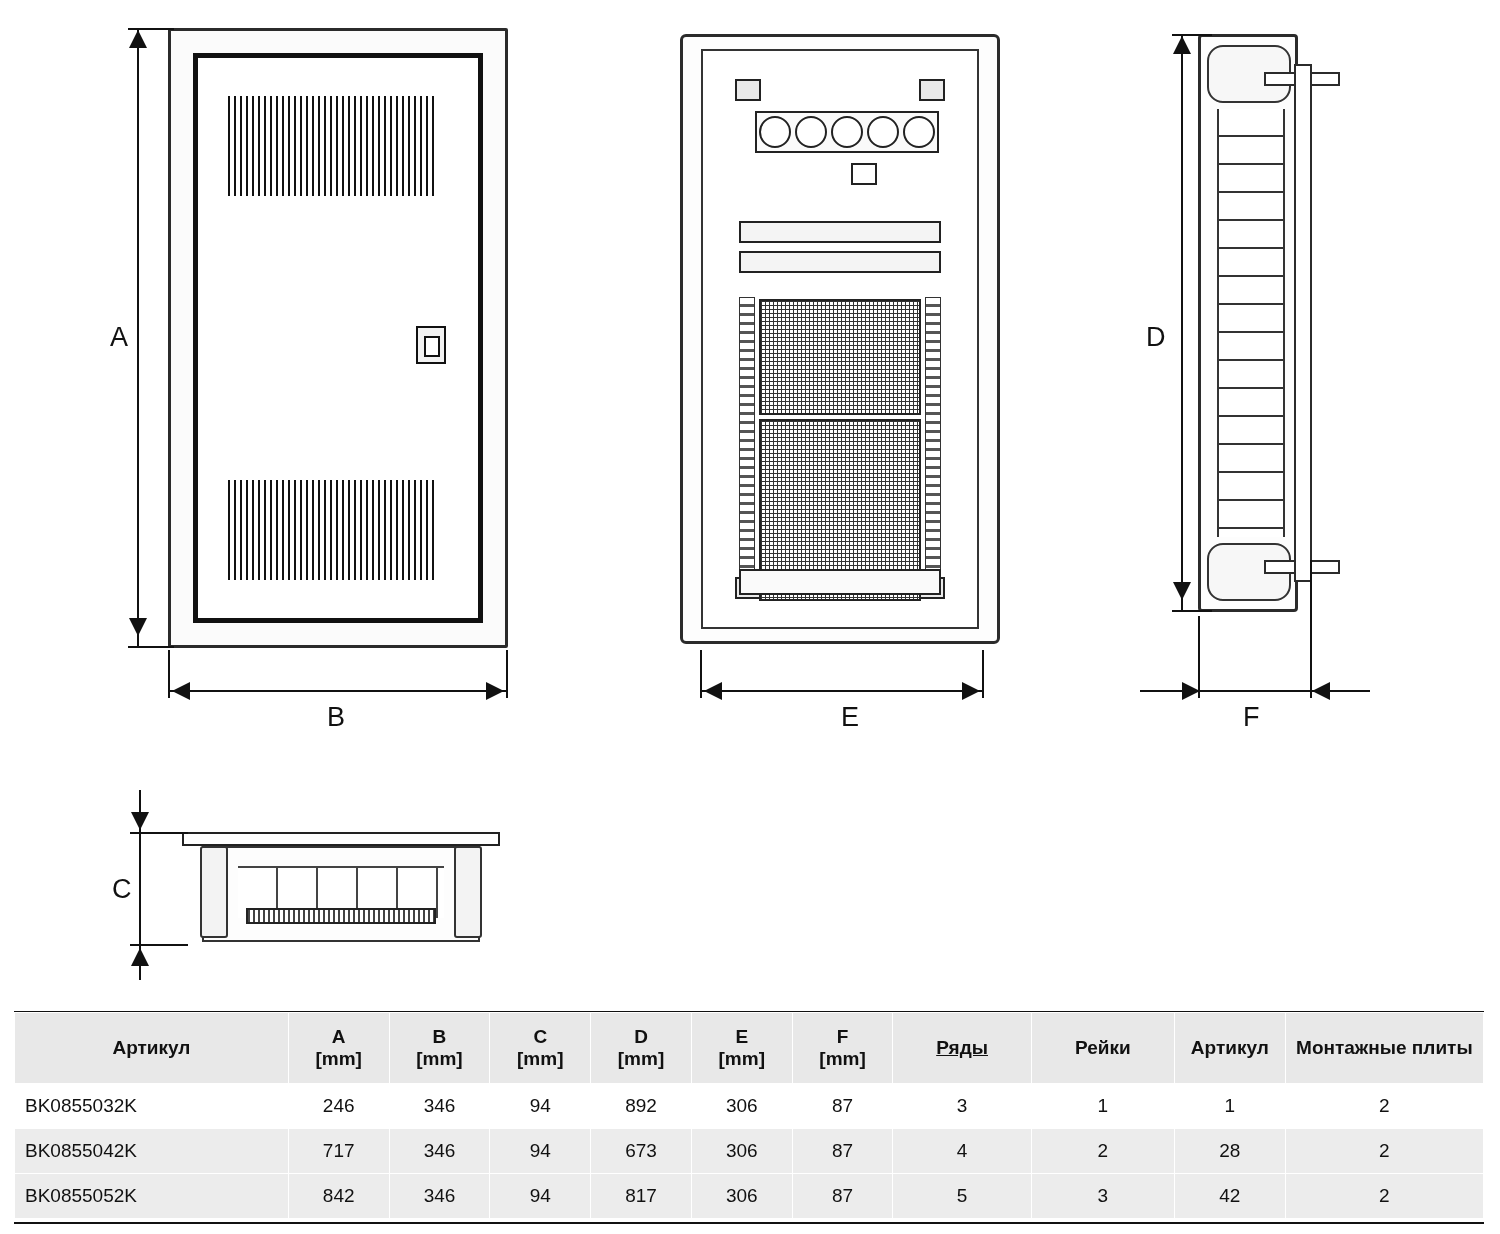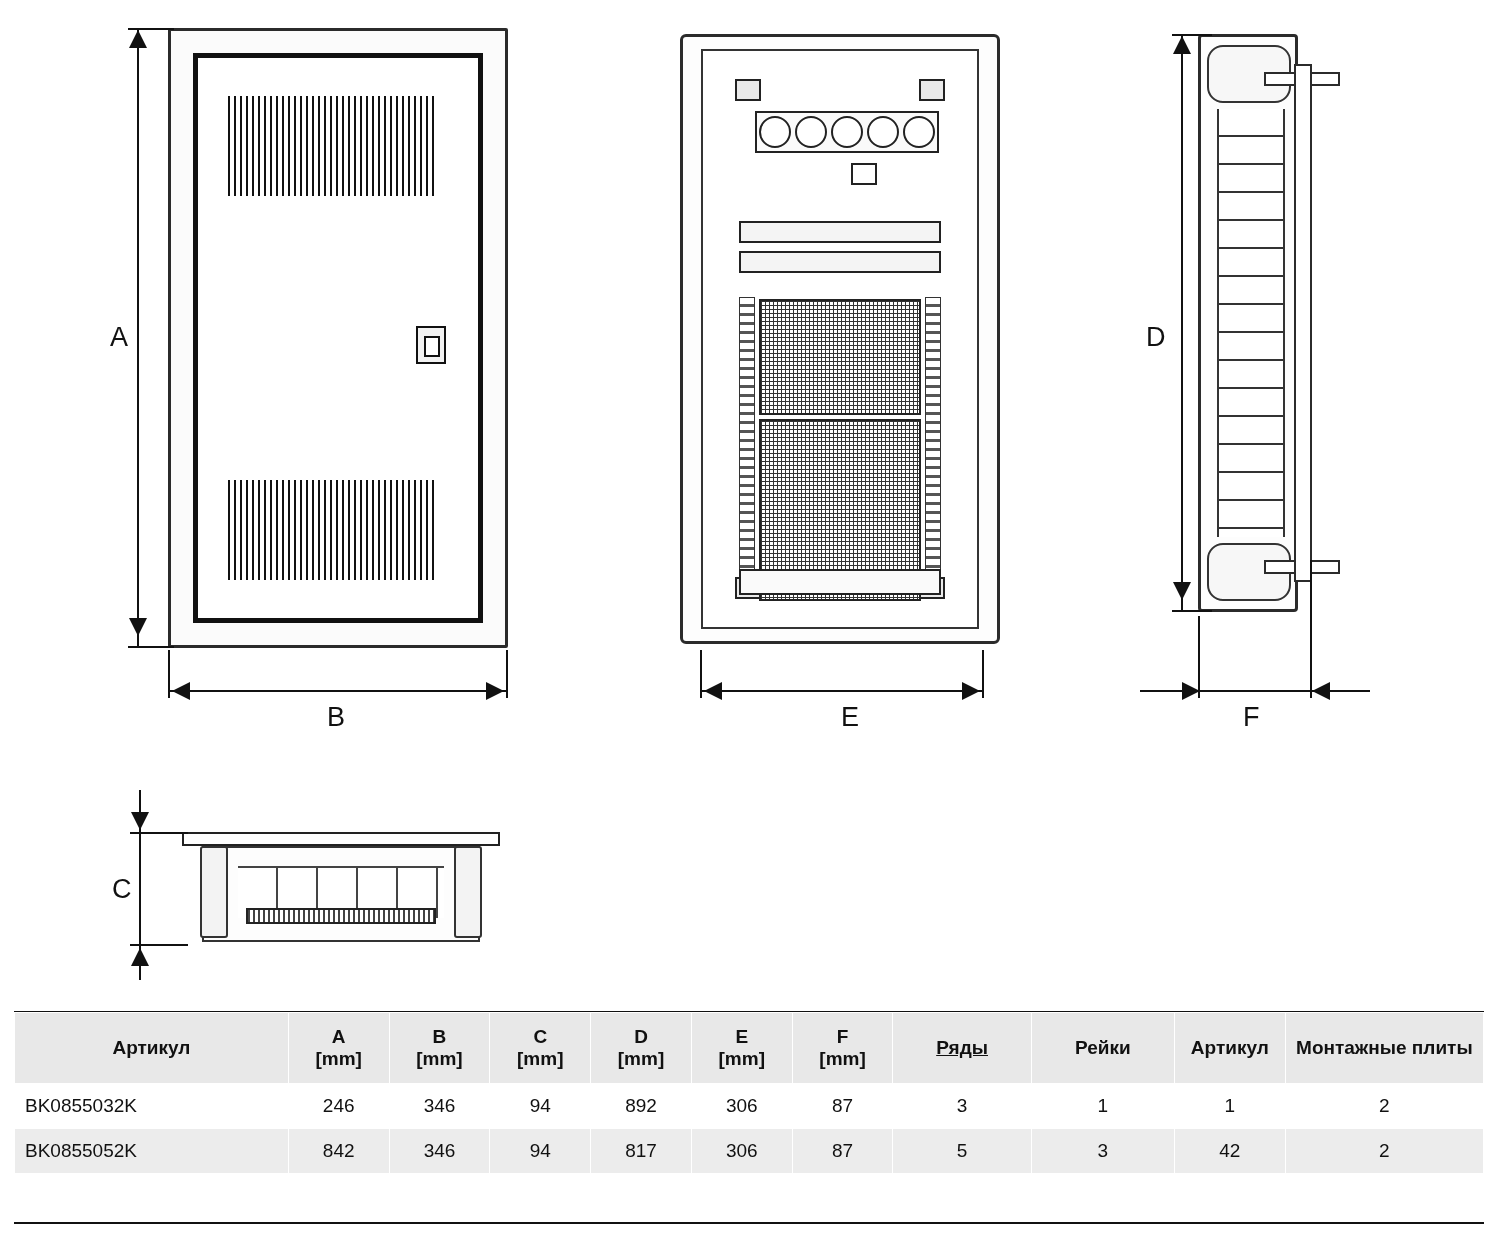--- a/index.html
+++ b/index.html
@@ -463,20 +463,33 @@
           <td class="art">BK0855032K</td>
           <td>246</td>
           <td>346</td>
           <td>94</td>
           <td>892</td>
           <td>306</td>
           <td>87</td>
           <td>3</td>
           <td>1</td>
           <td>1</td>
+          <td>2</td>
+        </tr>
+        <tr class="even">
+          <td class="art">BK0855042K</td>
+          <td>717</td>
+          <td>346</td>
+          <td>94</td>
+          <td>673</td>
+          <td>306</td>
+          <td>87</td>
+          <td>4</td>
+          <td>2</td>
+          <td>28</td>
           <td>2</td>
         </tr>
         <tr class="even">
           <td class="art">BK0855052K</td>
           <td>842</td>
           <td>346</td>
           <td>94</td>
           <td>817</td>
           <td>306</td>
           <td>87</td>

